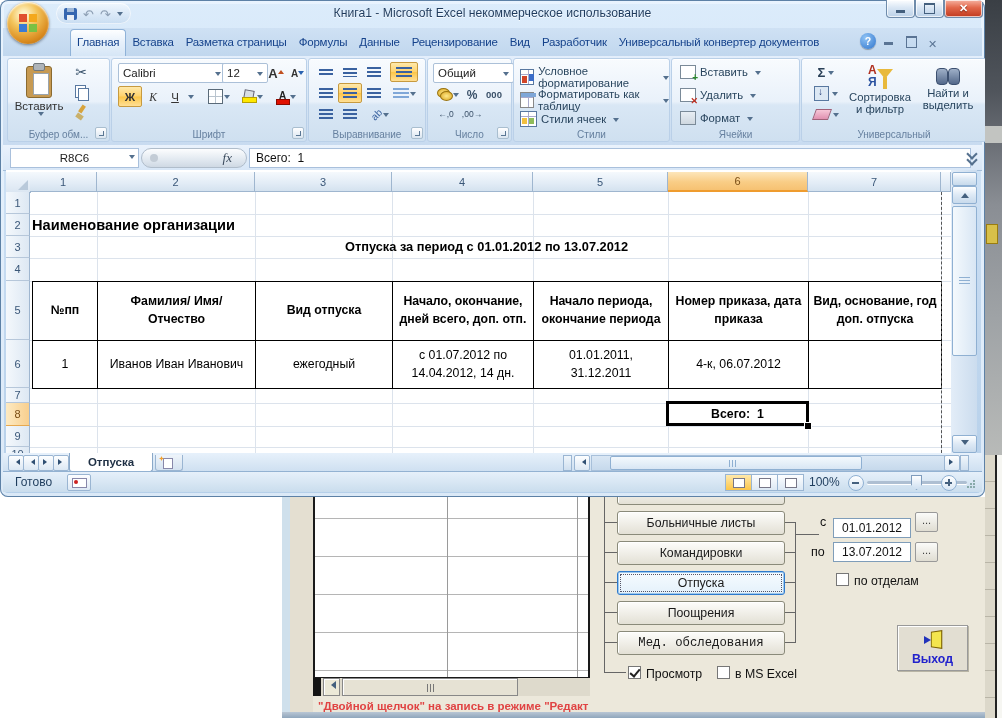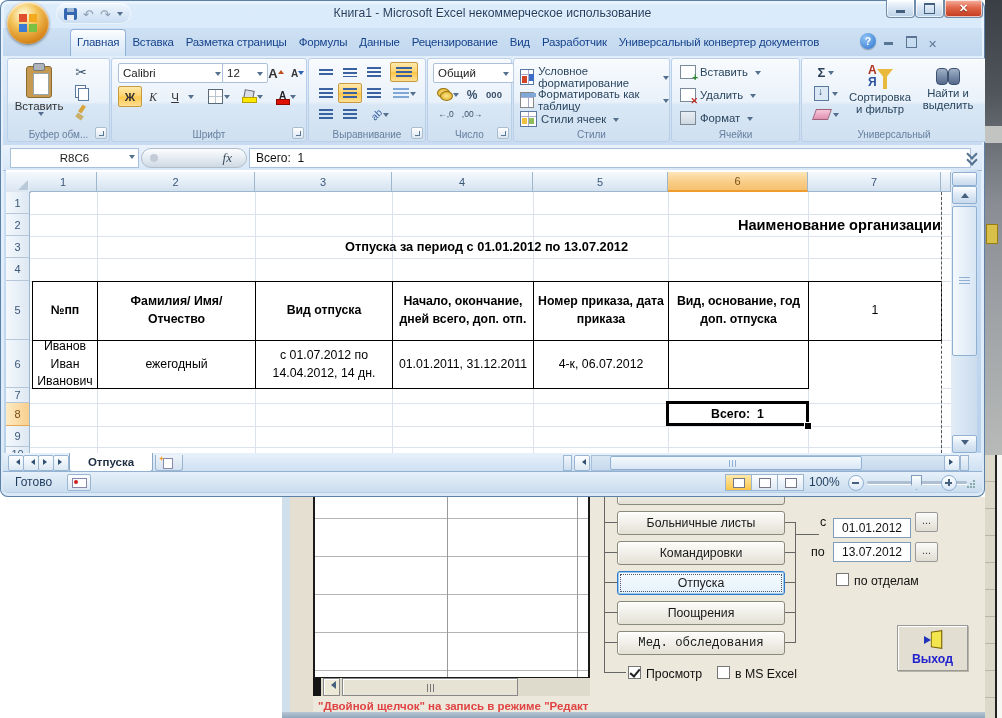--- a/index.html
+++ b/index.html
@@ -160,21 +160,21 @@
         linear-gradient(#dce3ec,#dce3ec),linear-gradient(#dce3ec,#dce3ec),linear-gradient(#dce3ec,#dce3ec),
         linear-gradient(#dce3ec,#dce3ec),linear-gradient(#dce3ec,#dce3ec),linear-gradient(#dce3ec,#dce3ec),
         linear-gradient(#dce3ec,#dce3ec),linear-gradient(#dce3ec,#dce3ec),linear-gradient(#dce3ec,#dce3ec),
         linear-gradient(#dce3ec,#dce3ec),linear-gradient(#dce3ec,#dce3ec),linear-gradient(#dce3ec,#dce3ec),
         linear-gradient(#dce3ec,#dce3ec),linear-gradient(#dce3ec,#dce3ec),linear-gradient(#dce3ec,#dce3ec),
         linear-gradient(#dce3ec,#dce3ec);
       background-size:1px 261px,1px 261px,1px 261px,1px 261px,1px 261px,1px 261px,1px 261px,
         921px 1px,921px 1px,921px 1px,921px 1px,921px 1px,921px 1px,921px 1px,921px 1px,921px 1px;
       background-position:67px 0,225px 0,362px 0,503px 0,638px 0,778px 0,911px 0,
         0 22px,0 44px,0 66px,0 89px,0 148px,0 196px,0 211px,0 234px,0 255px;}
-  .title1{position:absolute;left:2px;top:22px;width:909px;height:22px;line-height:22px;text-align:right;
+  .title1{position:absolute;left:2px;top:22px;width:909px;height:22px;line-height:22px;text-align:left;
       font-weight:bold;font-size:14.6px;color:#000;}
   .title2{position:absolute;left:2px;top:44px;width:909px;height:22px;line-height:22px;text-align:center;
       font-weight:bold;font-size:12.8px;color:#000;}
   .tbl{position:absolute;left:2px;top:89px;display:grid;grid-template-columns:65px 158px 137px 141px 135px 140px 133px;
       grid-template-rows:59px 48px;border-top:1px solid #000;border-left:1px solid #000;background:#fff;}
   .tbl>div{box-sizing:border-box;border-right:1px solid #000;border-bottom:1px solid #000;display:flex;
       align-items:center;justify-content:center;text-align:center;font-size:12.3px;line-height:1.45;padding:0 4px;background:#fff;}
   .tbl>div.h{font-weight:bold;}
   .pagebreak{position:absolute;left:911px;top:0;width:0;height:261px;border-left:1px dashed #555;}
   .selcell{position:absolute;left:636px;top:209px;width:143px;height:25px;box-sizing:border-box;border:3px solid #000;
@@ -639,20 +639,21 @@
       <div class="rh" style="height:14px;">10</div>
     </div>
     <div class="cells">
       <div class="title1">Наименование организации</div>
       <div class="title2">Отпуска за период с 01.01.2012 по 13.07.2012</div>
       <div class="tbl">
         <div class="h">№пп</div>
         <div class="h">Фамилия/ Имя/ Отчество</div>
         <div class="h">Вид отпуска</div>
         <div class="h">Начало, окончание, дней всего, доп. отп.</div>
+        <div class="h">Начало периода, окончание периода</div>
         <div class="h">Номер приказа, дата приказа</div>
         <div class="h">Вид, основание, год доп. отпуска</div>
         <div>1</div>
         <div>Иванов Иван Иванович</div>
         <div>ежегодный</div>
         <div>с 01.07.2012 по 14.04.2012, 14 дн.</div>
         <div>01.01.2011, 31.12.2011</div>
         <div>4-к, 06.07.2012</div>
         <div></div>
       </div>

